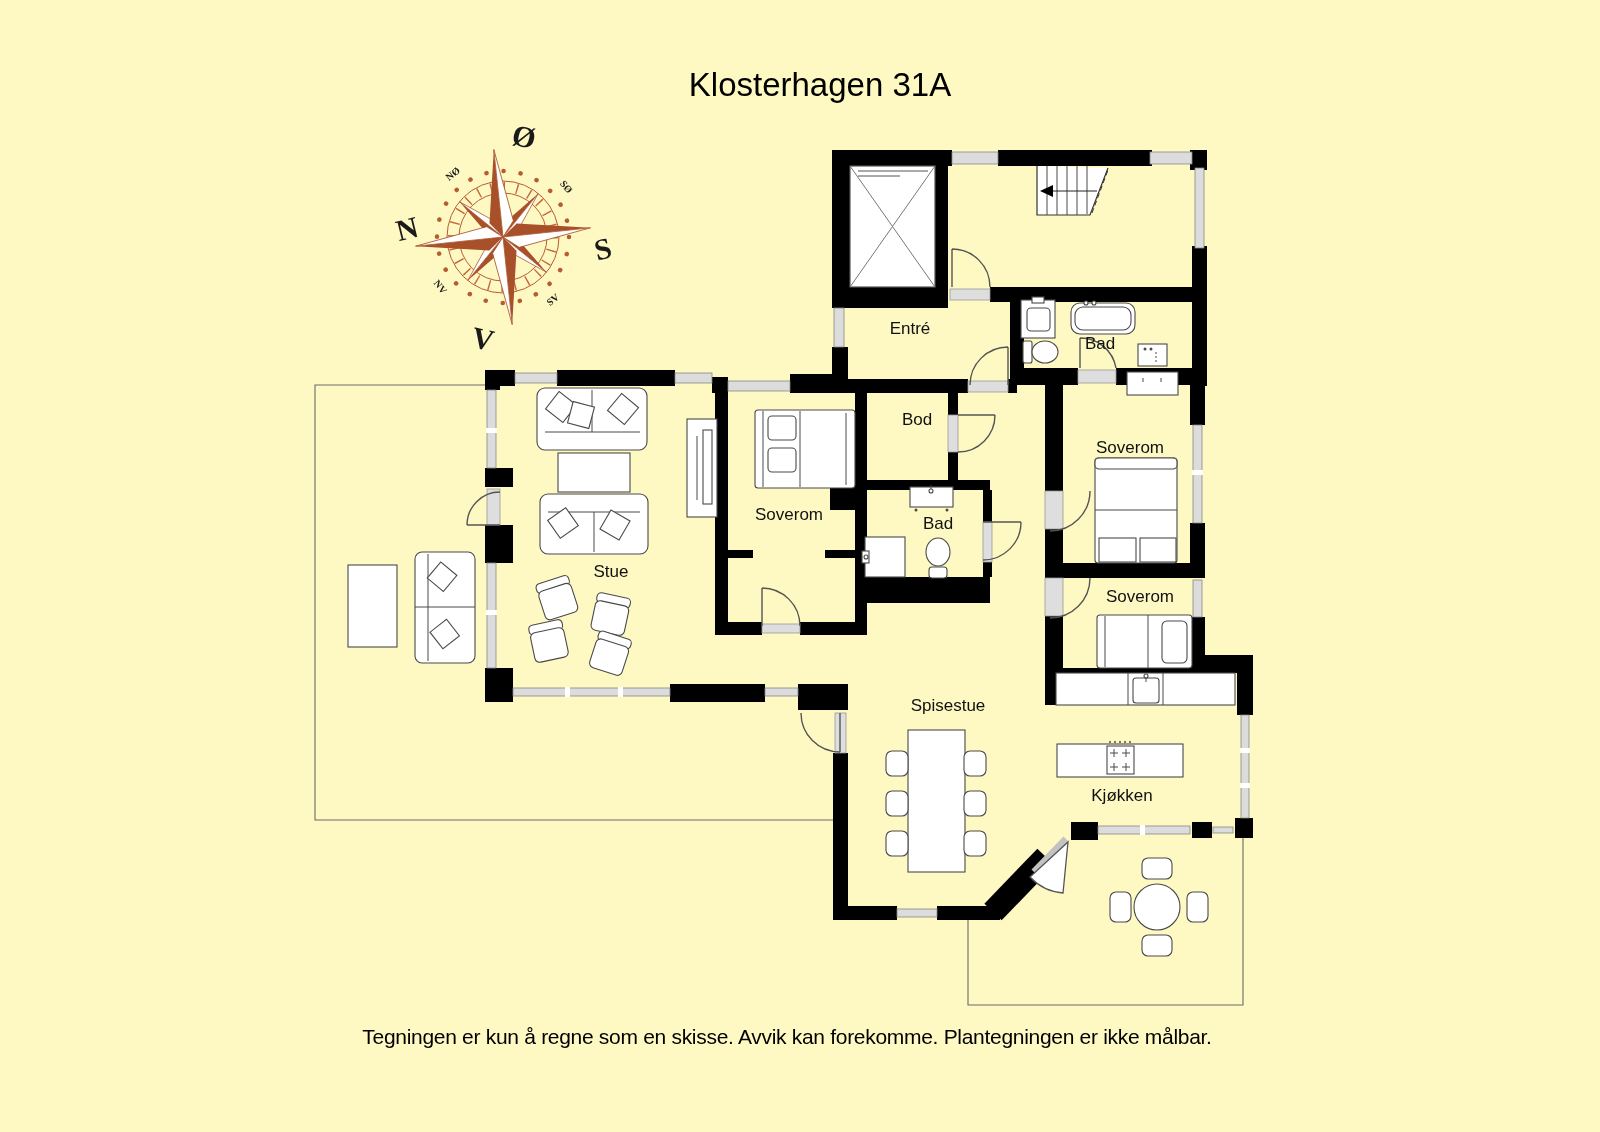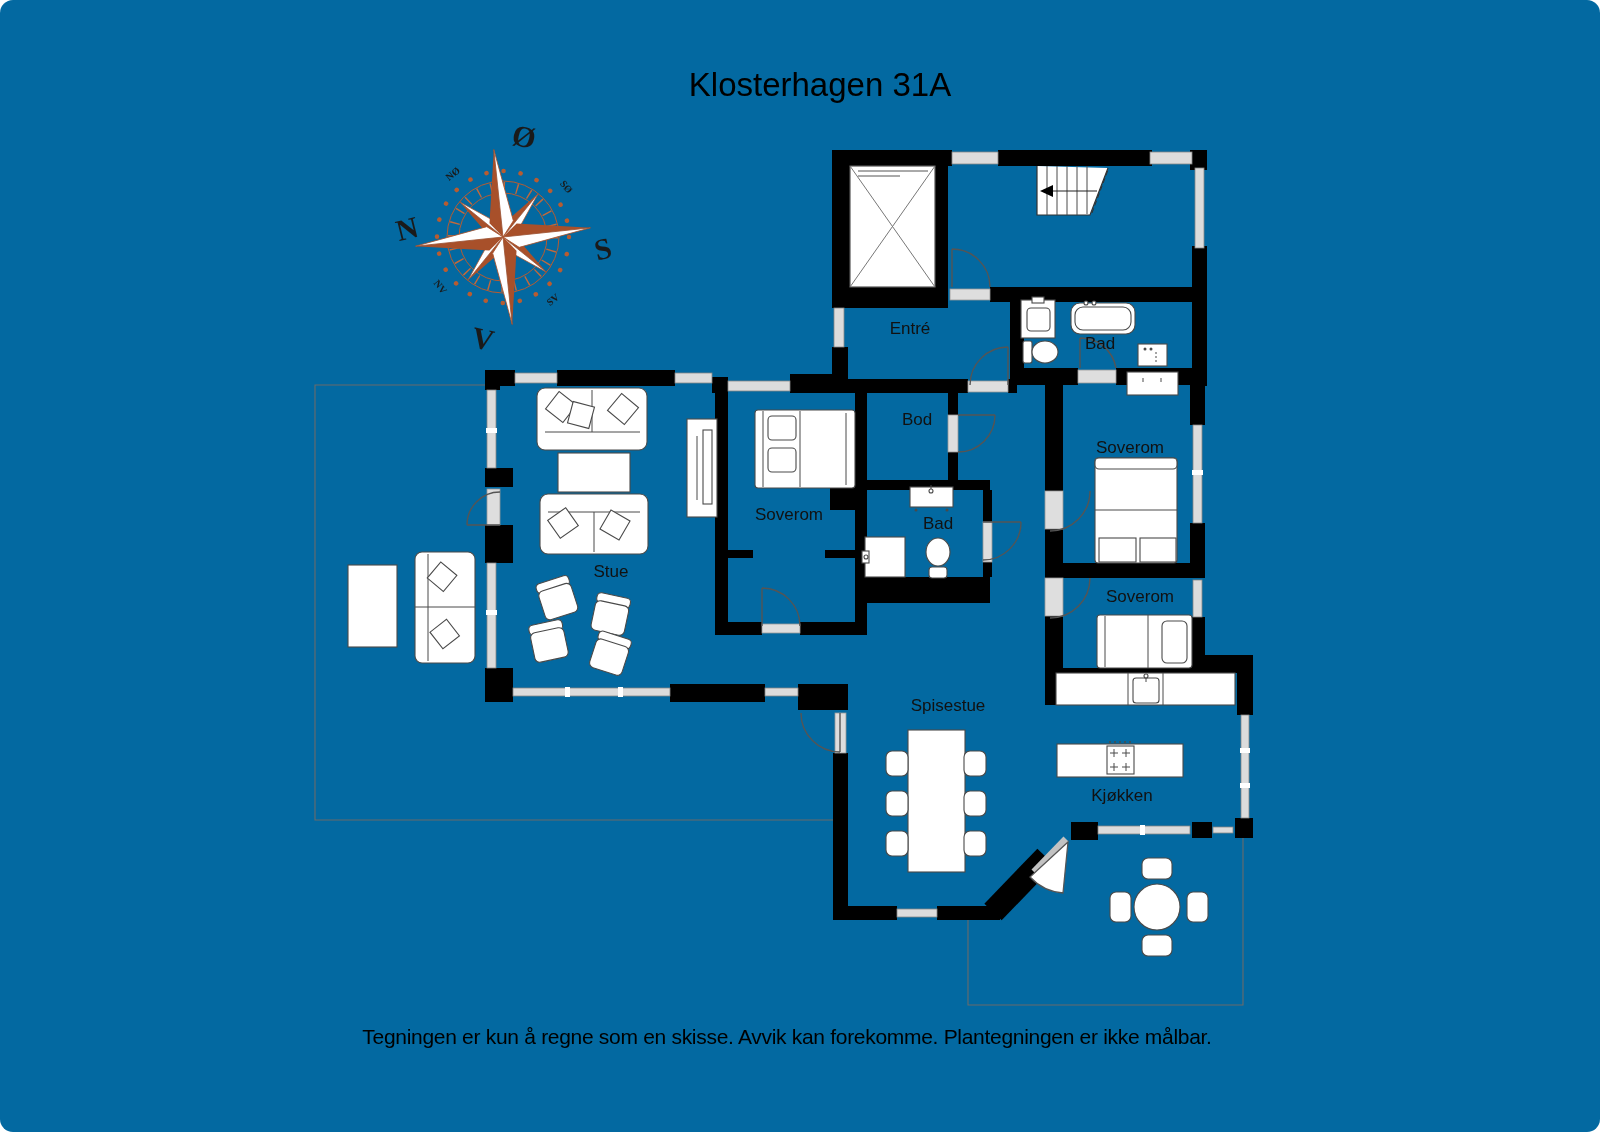--- a/index.html
+++ b/index.html
@@ -1,17 +1,17 @@
 <!DOCTYPE html>
 <html><head>
 <meta charset="utf-8">
 <style>
   html,body{margin:0;padding:0;background:#fff;}
-  #stage{position:relative;width:1600px;height:1132px;background:#0369a1;overflow:hidden;
-         font-family:"Liberation Sans",sans-serif;border-radius:13px;}
+  #stage{position:relative;width:1600px;height:1132px;background:#fef9c3;overflow:hidden;
+         font-family:"Liberation Sans",sans-serif;}
   svg{position:absolute;left:0;top:0;}
   .wall{fill:#000;stroke:none;}
   .win{fill:#dcdcdc;stroke:#878787;stroke-width:.8;}
   .thr{fill:#dedede;stroke:#9a9a9a;stroke-width:.8;}
   .door{fill:none;stroke:#555;stroke-width:1.4;}
   .furn{fill:#fff;stroke:#4a4a4a;stroke-width:1.1;}
   .fline{stroke:#4a4a4a;stroke-width:1;fill:none;}
   .thin{fill:none;stroke:#6b6b6b;stroke-width:1.1;}
   .lbl{font:17px "Liberation Sans",sans-serif;fill:#111;text-anchor:middle;}
   .title-text{font:33px "Liberation Sans",sans-serif;fill:#000;text-anchor:middle;}

